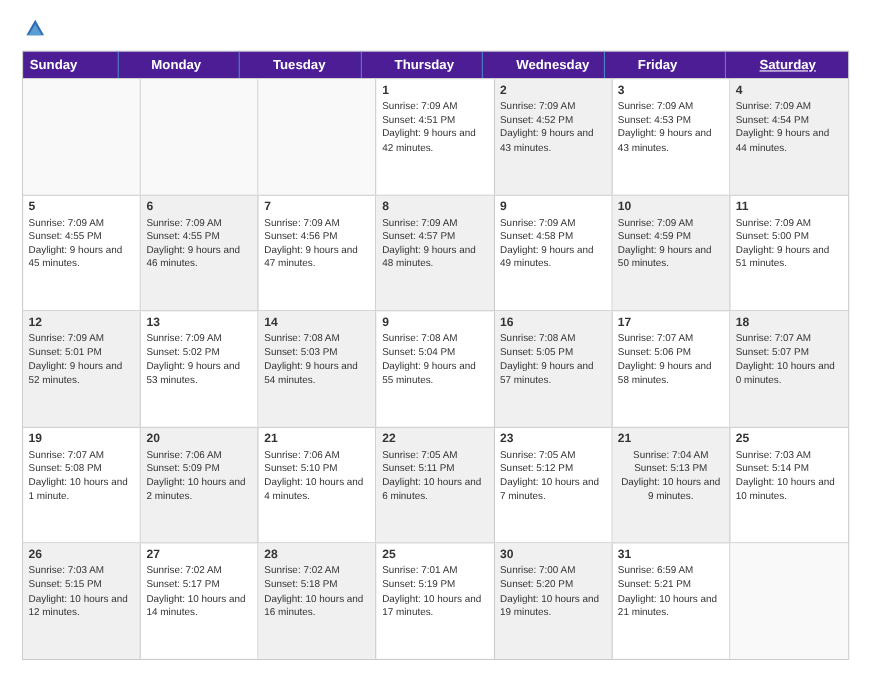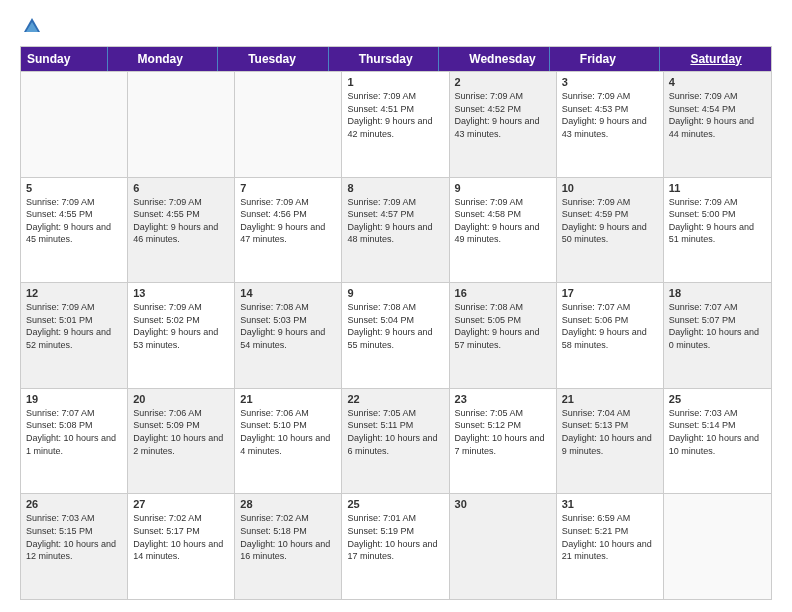--- a/index.html
+++ b/index.html
@@ -290,21 +290,21 @@
 Daylight: 10 hours and 6 minutes.</div>
           </div>
           <div class="cal-cell">
             <div class="day-num">23</div>
             <div class="cell-text" style="white-space: pre-line;">Sunrise: 7:05 AM
 Sunset: 5:12 PM
 Daylight: 10 hours and 7 minutes.</div>
           </div>
           <div class="cal-cell shaded">
             <div class="day-num">21</div>
-            <div class="cell-text" style="white-space: pre-line;">Sunrise: 7:04 AM
+            <div class="cell-text" style="white-space: pre-line; text-align: center;">Sunrise: 7:04 AM
 Sunset: 5:13 PM
 Daylight: 10 hours and 9 minutes.</div>
           </div>
           <div class="cal-cell">
             <div class="day-num">25</div>
             <div class="cell-text" style="white-space: pre-line;">Sunrise: 7:03 AM
 Sunset: 5:14 PM
 Daylight: 10 hours and 10 minutes.</div>
           </div>
         </div>
@@ -328,20 +328,23 @@
 Daylight: 10 hours and 16 minutes.</div>
           </div>
           <div class="cal-cell">
             <div class="day-num">25</div>
             <div class="cell-text" style="white-space: pre-line;">Sunrise: 7:01 AM
 Sunset: 5:19 PM
 Daylight: 10 hours and 17 minutes.</div>
           </div>
           <div class="cal-cell shaded">
             <div class="day-num">30</div>
+            <div class="cell-text" style="white-space: pre-line;">Sunrise: 7:00 AM
+Sunset: 5:20 PM
+Daylight: 10 hours and 19 minutes.</div>
           </div>
           <div class="cal-cell">
             <div class="day-num">31</div>
             <div class="cell-text" style="white-space: pre-line;">Sunrise: 6:59 AM
 Sunset: 5:21 PM
 Daylight: 10 hours and 21 minutes.</div>
           </div>
           <div class="cal-cell empty"></div>
         </div>
       </div>

